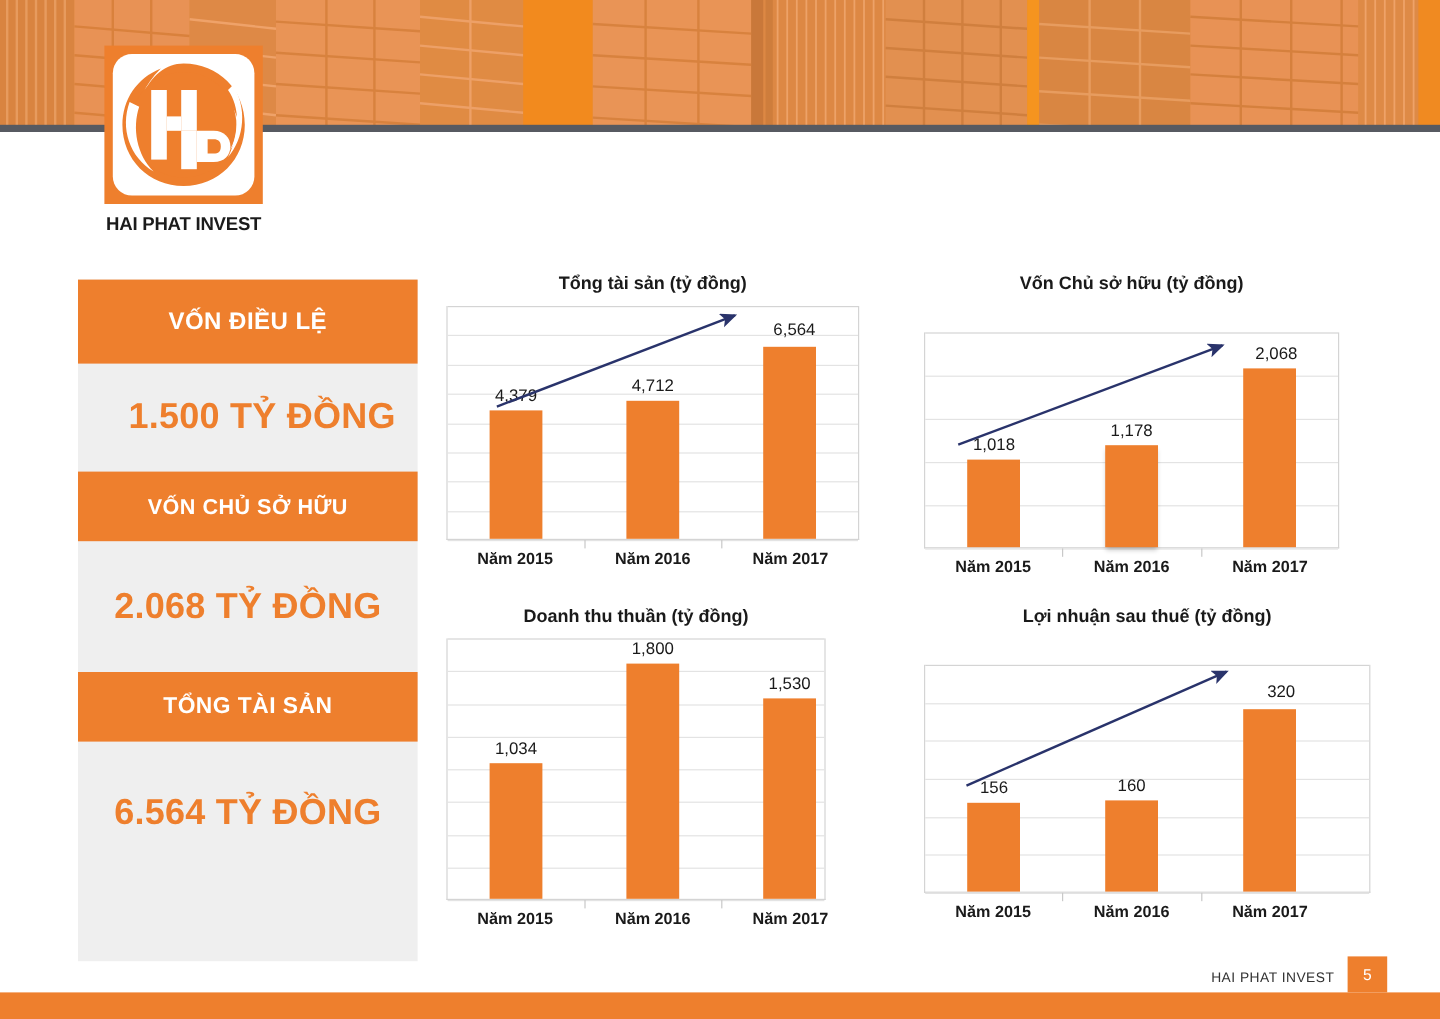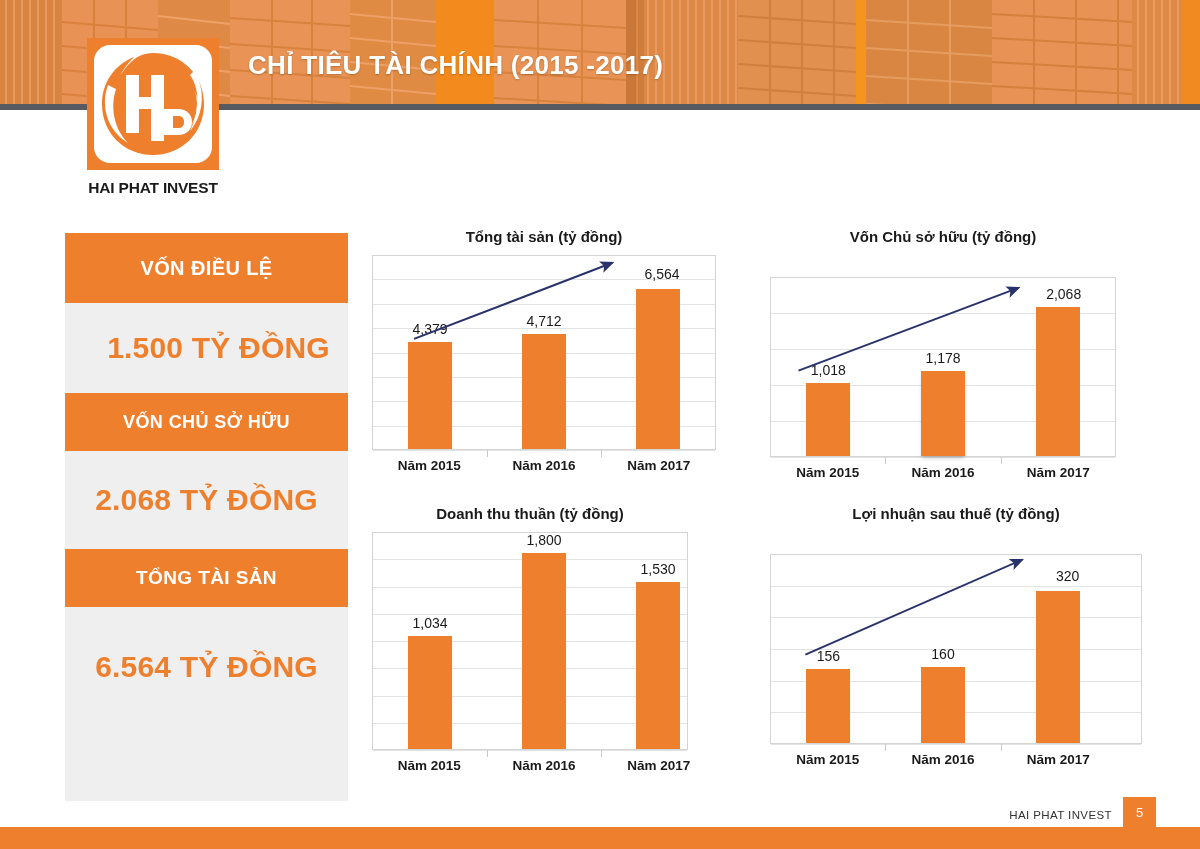--- a/index.html
+++ b/index.html
@@ -56,21 +56,21 @@
     font-weight:bold; letter-spacing:0.4px;
   }
   .kpi-head.h1 { height:70px; font-size:20px; }
   .kpi-head.h2 { height:58px; font-size:18px; }
   .kpi-head.h3 { height:58px; font-size:19px; }
   .kpi-value {
     width:100%; display:flex; align-items:center; justify-content:center;
     color:#EE7F2D; font-weight:bold; font-size:30px; letter-spacing:0.2px;
   }
   .kpi-value.v1 { height:90px;padding-left:24px; }
-  .kpi-value.v2 { height:98px; }
+  .kpi-value.v2 { height:109px; }
   .kpi-value.v3 { height:120px; }
 
   
   .chart { position:absolute; }
   .chart-title {
     text-align:center; font-size:15px; font-weight:bold; color:#1a1a1a;
     white-space:nowrap;
   }
   .plot {
     position:relative; margin-top:10px;
@@ -234,21 +234,20 @@
       <line x1="1138" y1="0" x2="1138" y2="110"></line>
         <line x1="1146" y1="0" x2="1146" y2="110"></line>
       <line x1="1154" y1="0" x2="1154" y2="110"></line>
         <line x1="1162" y1="0" x2="1162" y2="110"></line>
       <line x1="1170" y1="0" x2="1170" y2="110"></line>
         <line x1="1178" y1="0" x2="1178" y2="110"></line>
     </g>
     <rect x="1182" y="0" width="18" height="110" fill="#F08A21"></rect>
   </svg>
   <div class="banner-strip"></div>
-  <div class="slide-title">CHỈ TIÊU TÀI CHÍNH (2015 -2017)</div>
 </div>
 
 <div class="logo-wrap">
   <div class="logo-box">
     <div class="logo-inner">
       <svg width="118" height="118" viewBox="0 0 118 118">
         <path d="M 59 8 C 88 8 110 30 110 59 C 110 88 88 110 59 110 C 30 110 8 88 8 59 C 8 38 20 20 40 12 C 26 26 20 40 22 56 C 25 80 44 96 68 95 C 88 94 103 80 106 60 C 100 36 82 20 59 20 C 44 20 32 26 24 36 C 32 18 44 8 59 8 Z" fill="#EE7F2D"></path>
         <circle cx="59" cy="59" r="44" fill="#EE7F2D"></circle>
         <path d="M 14 40 C 6 62 14 86 34 98 C 20 84 16 62 22 44 Z" fill="#ffffff"></path>
         <path d="M 100 26 C 112 44 110 70 96 86 C 106 66 106 44 96 30 Z" fill="#ffffff"></path>

